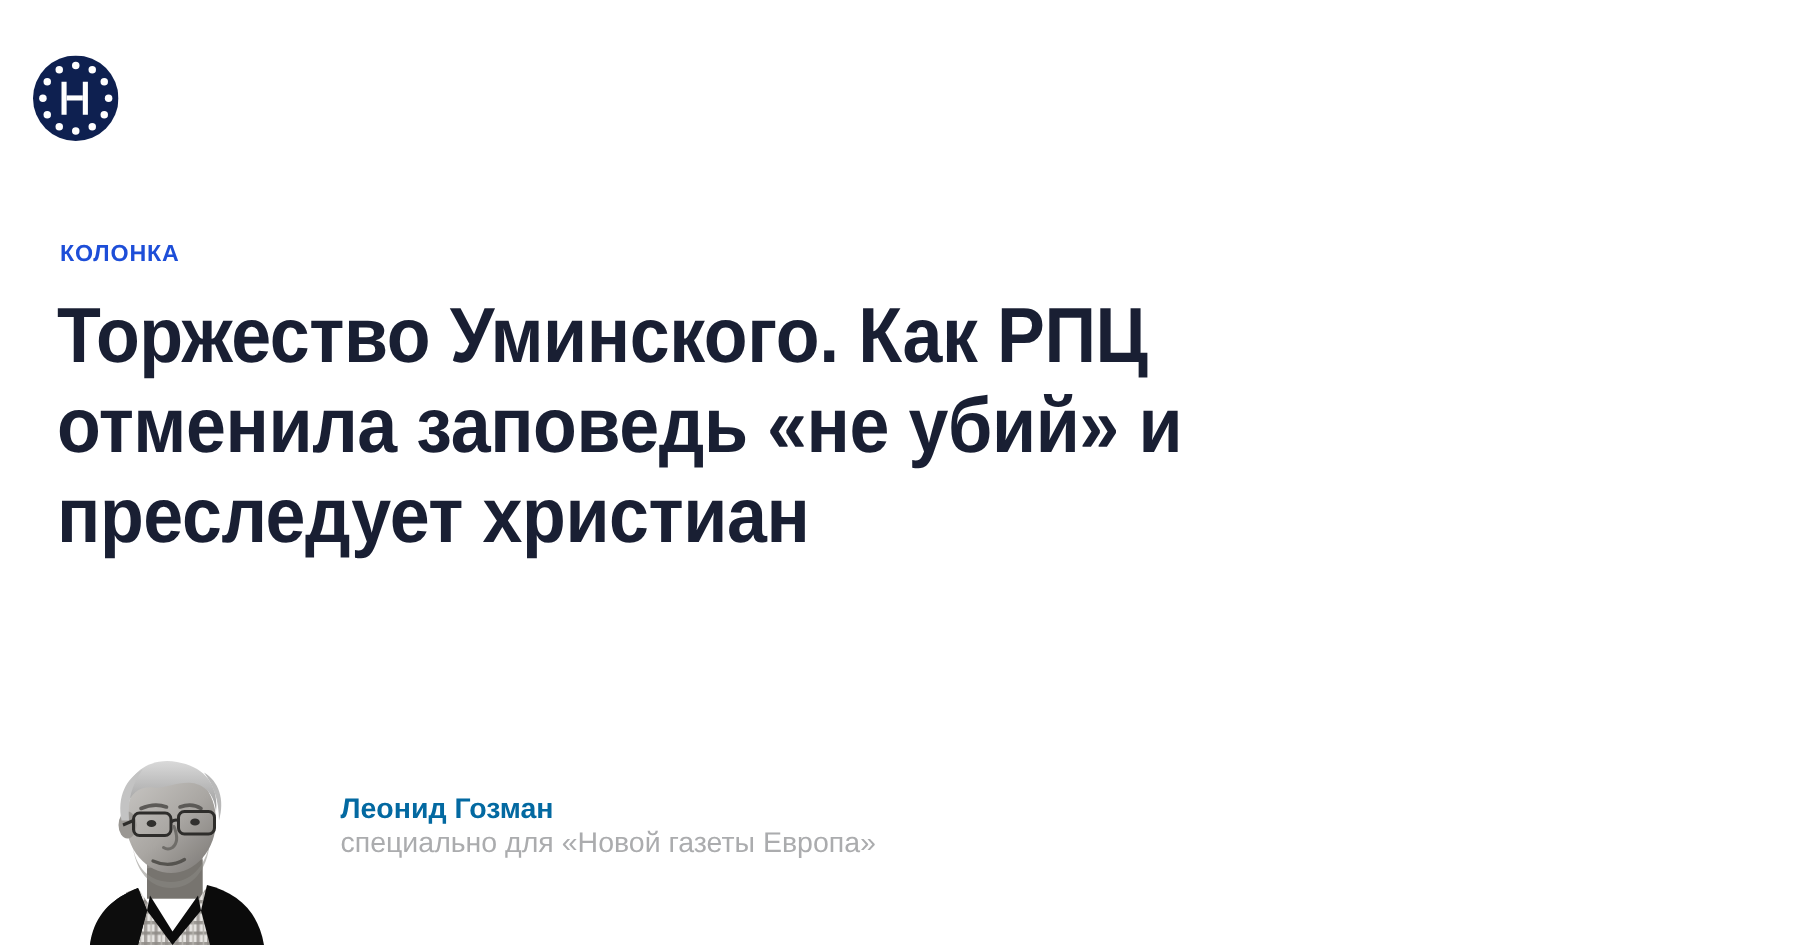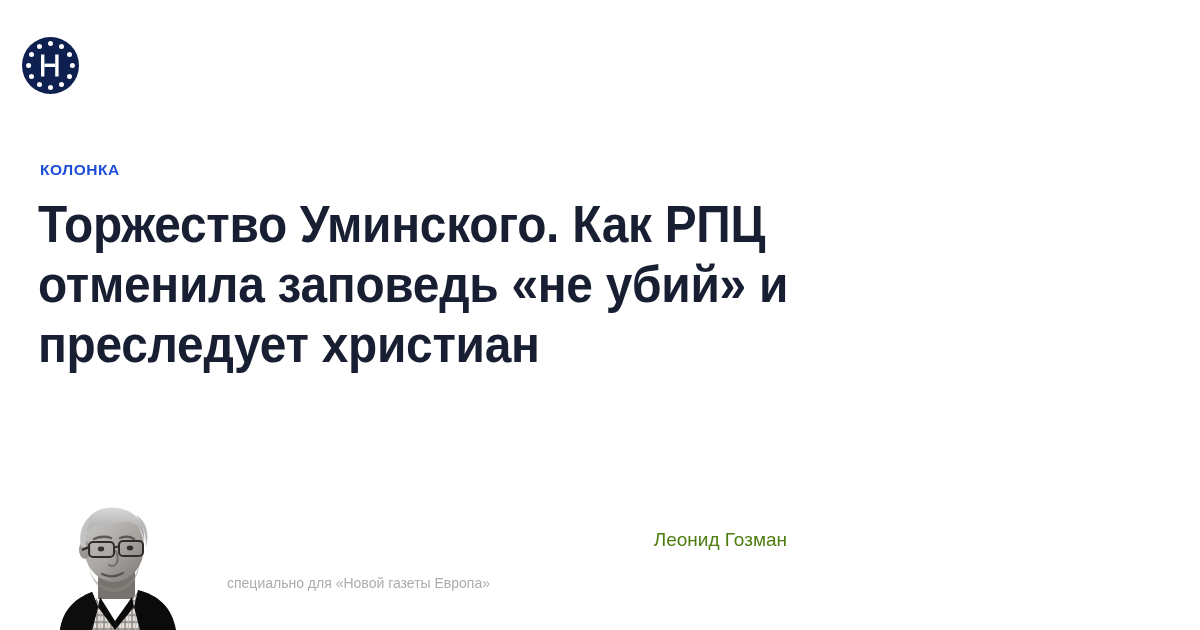--- a/index.html
+++ b/index.html
@@ -87,28 +87,27 @@
 
   .author-text {
     position: absolute;
     left: 187px;
     top: 33px;
     width: 560px;
   }
   .author-name {
     font-size: 19px;
     line-height: 24px;
-    font-weight: 400;
-    color: #4d7c0f;
+    font-weight: 700;
+    color: #0369a1;
     white-space: nowrap;
-    text-align: right;
   }
   .author-sub {
-    margin-top: 21px;
-    font-size: 14px;
+    margin-top: 0;
+    font-size: 19px;
     line-height: 21px;
     font-weight: 400;
     color: #abacae;
     white-space: nowrap;
   }
 </style>
 </head>
 <body>
 
 <div class="page">

